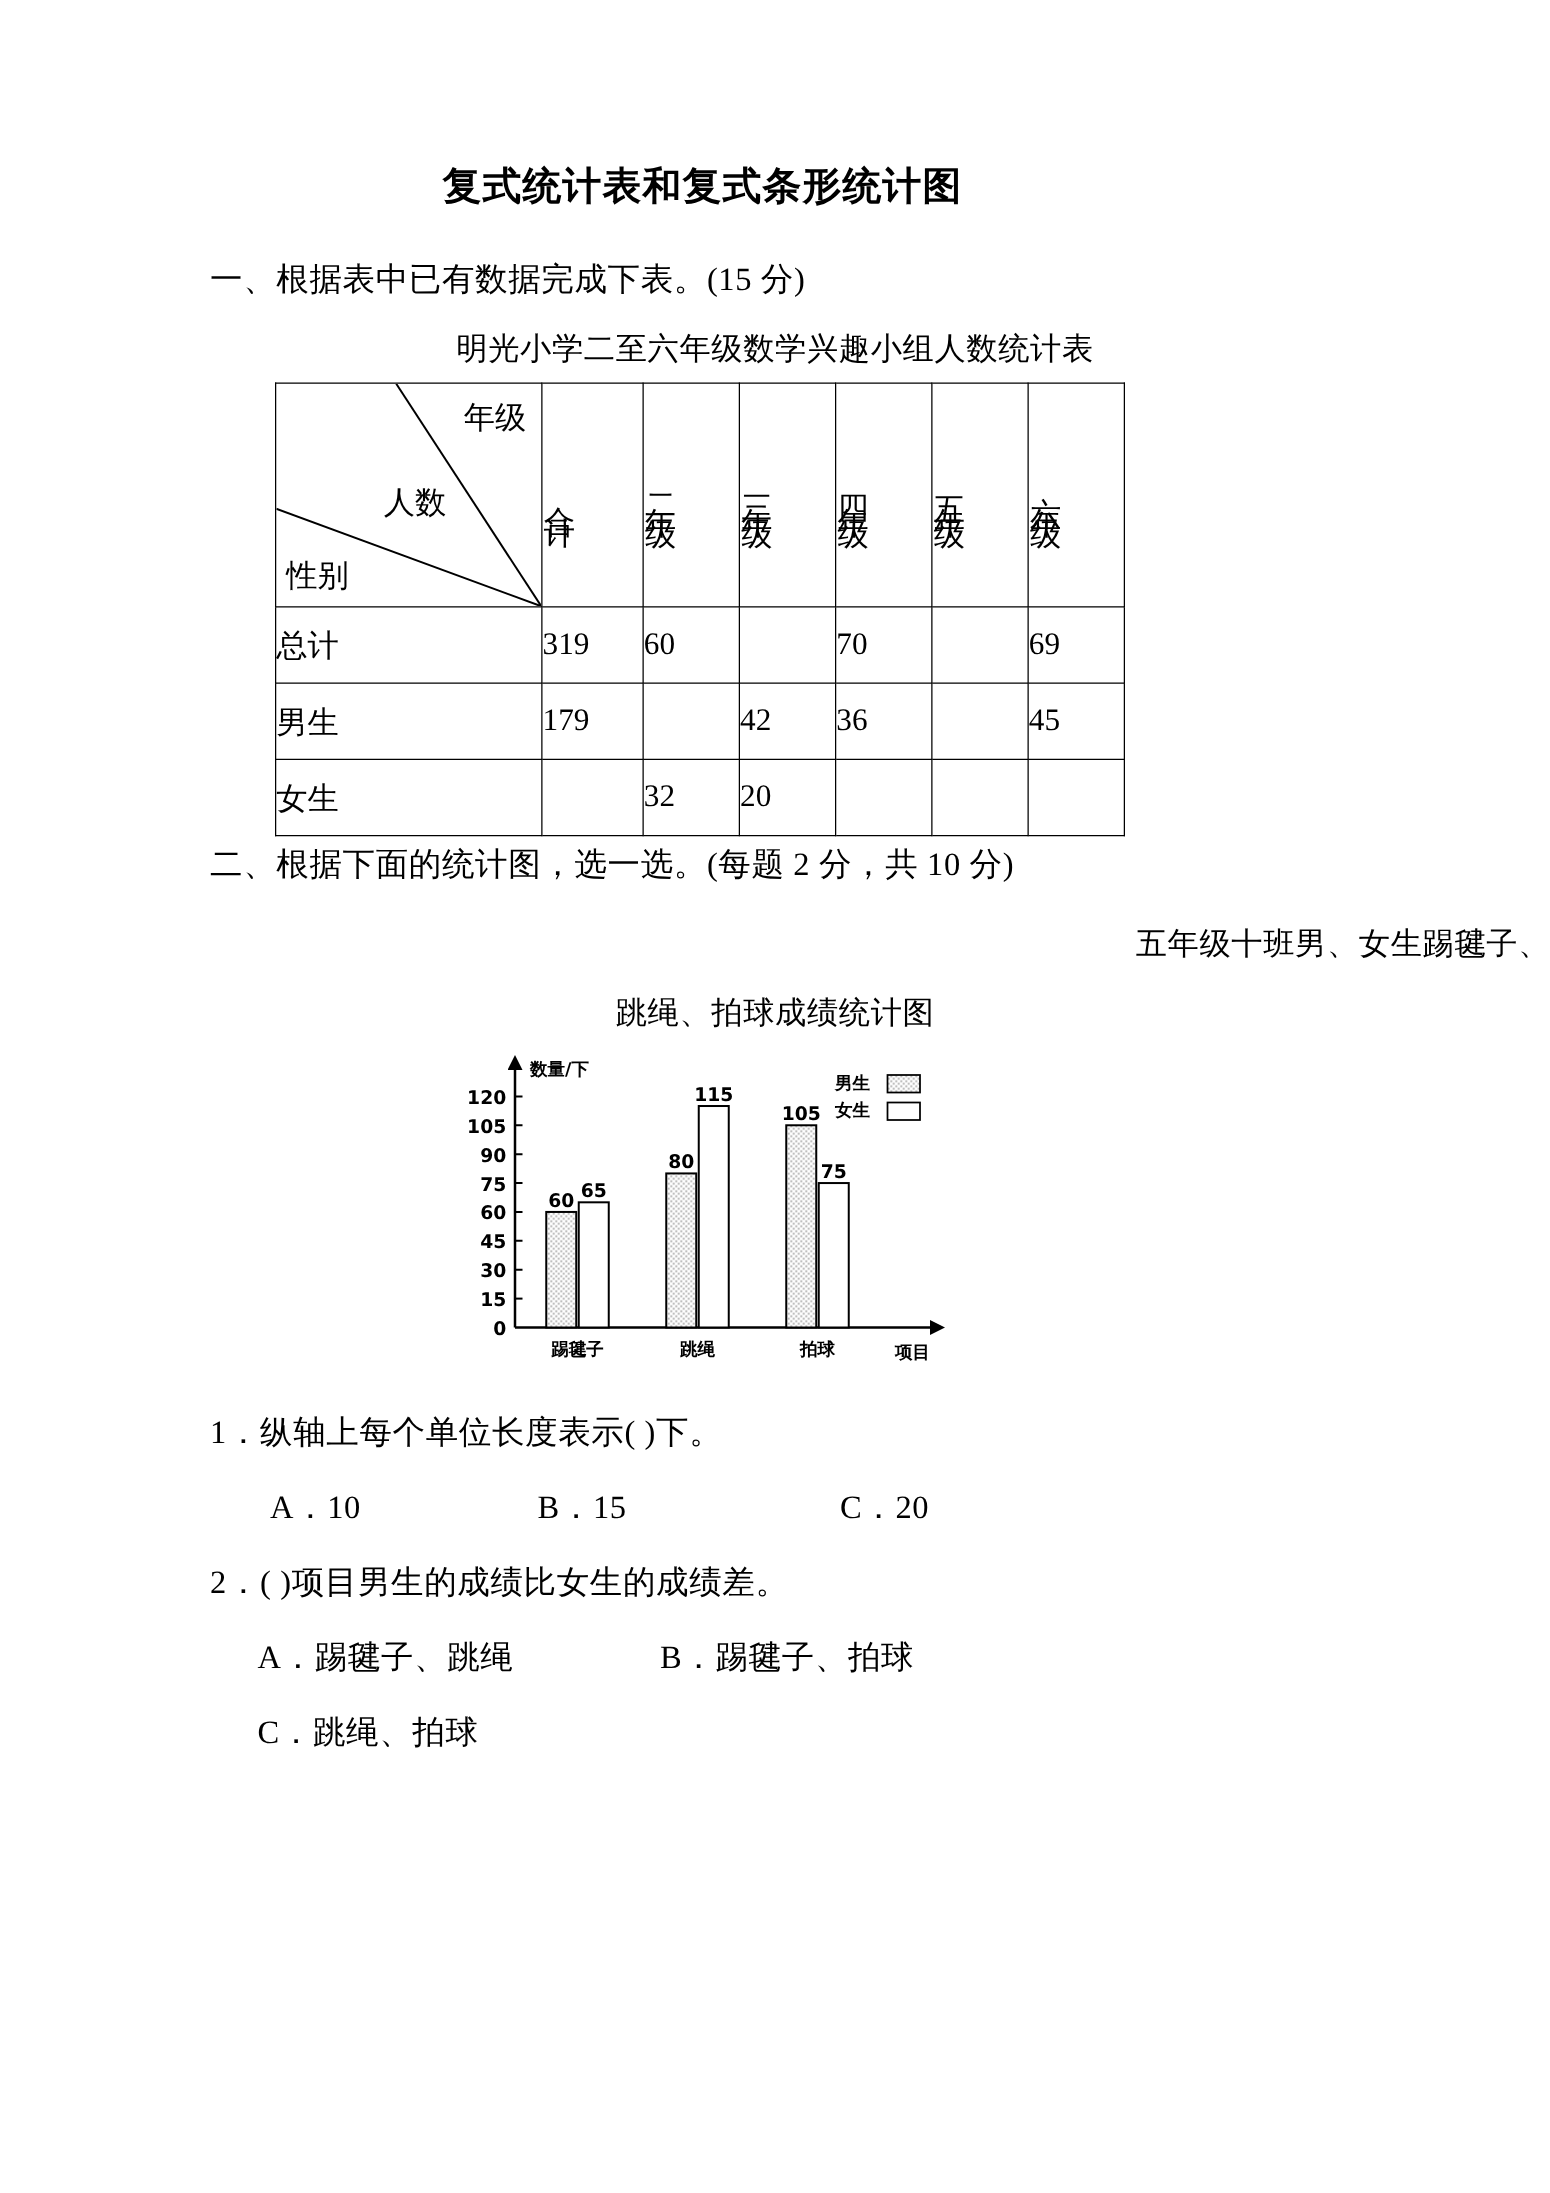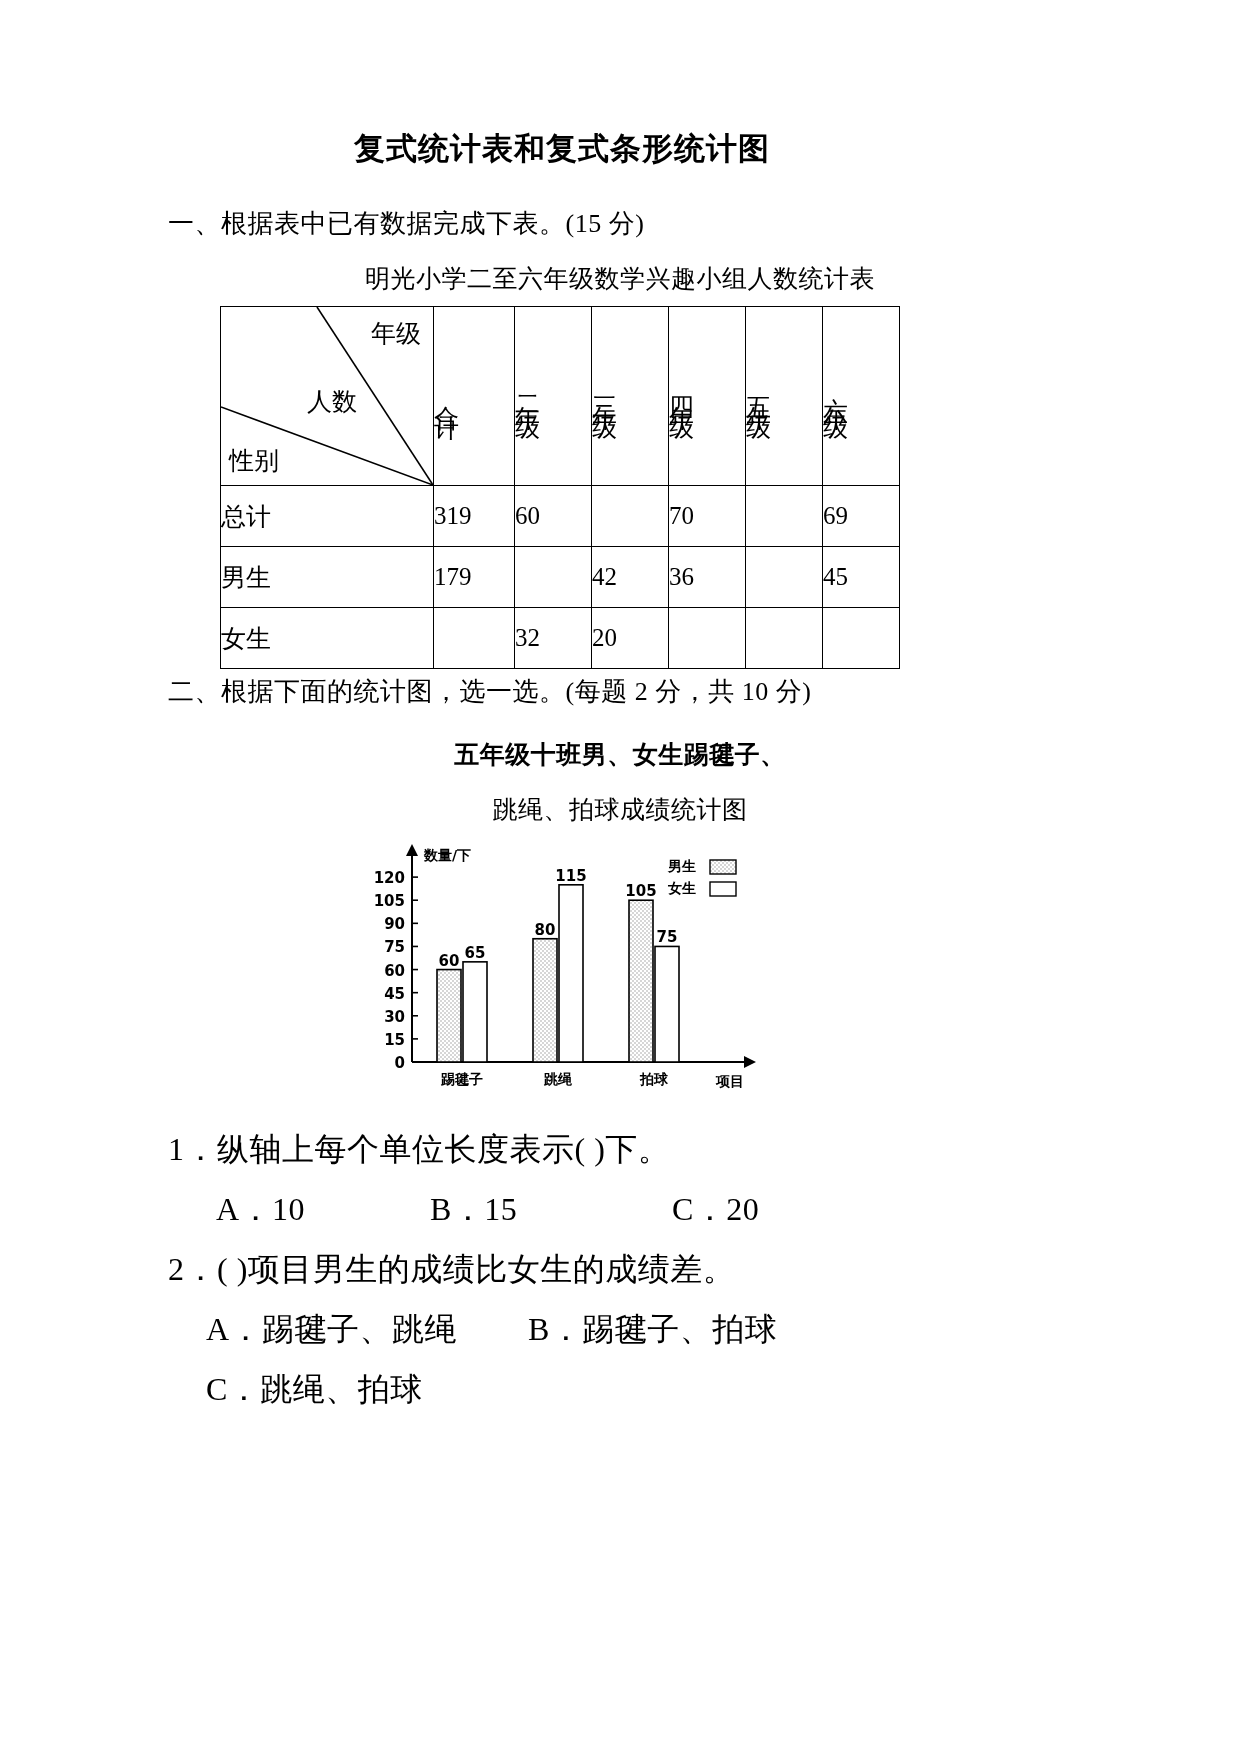--- a/index.html
+++ b/index.html
@@ -118,24 +118,23 @@
     left: 168px; top: 674px;
     font-size: 26px;
     letter-spacing: 0.5px;
     white-space: nowrap;
   }
 
   .chart-title-1 {
     position: absolute;
     left: 0; top: 738px;
     width: 1240px;
-    text-align: center;
-    font-size: 25px;
-    letter-spacing: 0.5px;
-    font-weight: bold;
+    text-align: right;
+    font-size: 25px;
+    letter-spacing: 0.5px;
   }
   .chart-title-2 {
     position: absolute;
     left: 0; top: 793px;
     width: 1240px;
     text-align: center;
     font-size: 25px;
     letter-spacing: 0.5px;
   }
 
@@ -158,21 +157,21 @@
   }
   .cs-tick    { font-size: 15px; text-anchor: end; }
   .cs-bar-val { font-size: 15px; text-anchor: middle; }
   .cs-cat     { font-size: 14px; text-anchor: middle; }
   .cs-axis-label { font-size: 14px; }
   .cs-legend  { font-size: 14px; }
 
   
   .mc {
     position: absolute;
-    font-size: 32px;
+    font-size: 26px;
     letter-spacing: 0.5px;
     white-space: nowrap;
   }
   .mc-q1    { left: 168px; top: 1128px; }
   .mc-q1-a  { left: 216px; top: 1188px; }
   .mc-q1-b  { left: 430px; top: 1188px; }
   .mc-q1-c  { left: 672px; top: 1188px; font-family: Liberation Serif, serif; }
   .mc-q2    { left: 168px; top: 1248px; }
   .mc-q2-a  { left: 206px; top: 1308px; }
   .mc-q2-b  { left: 528px; top: 1308px; }

